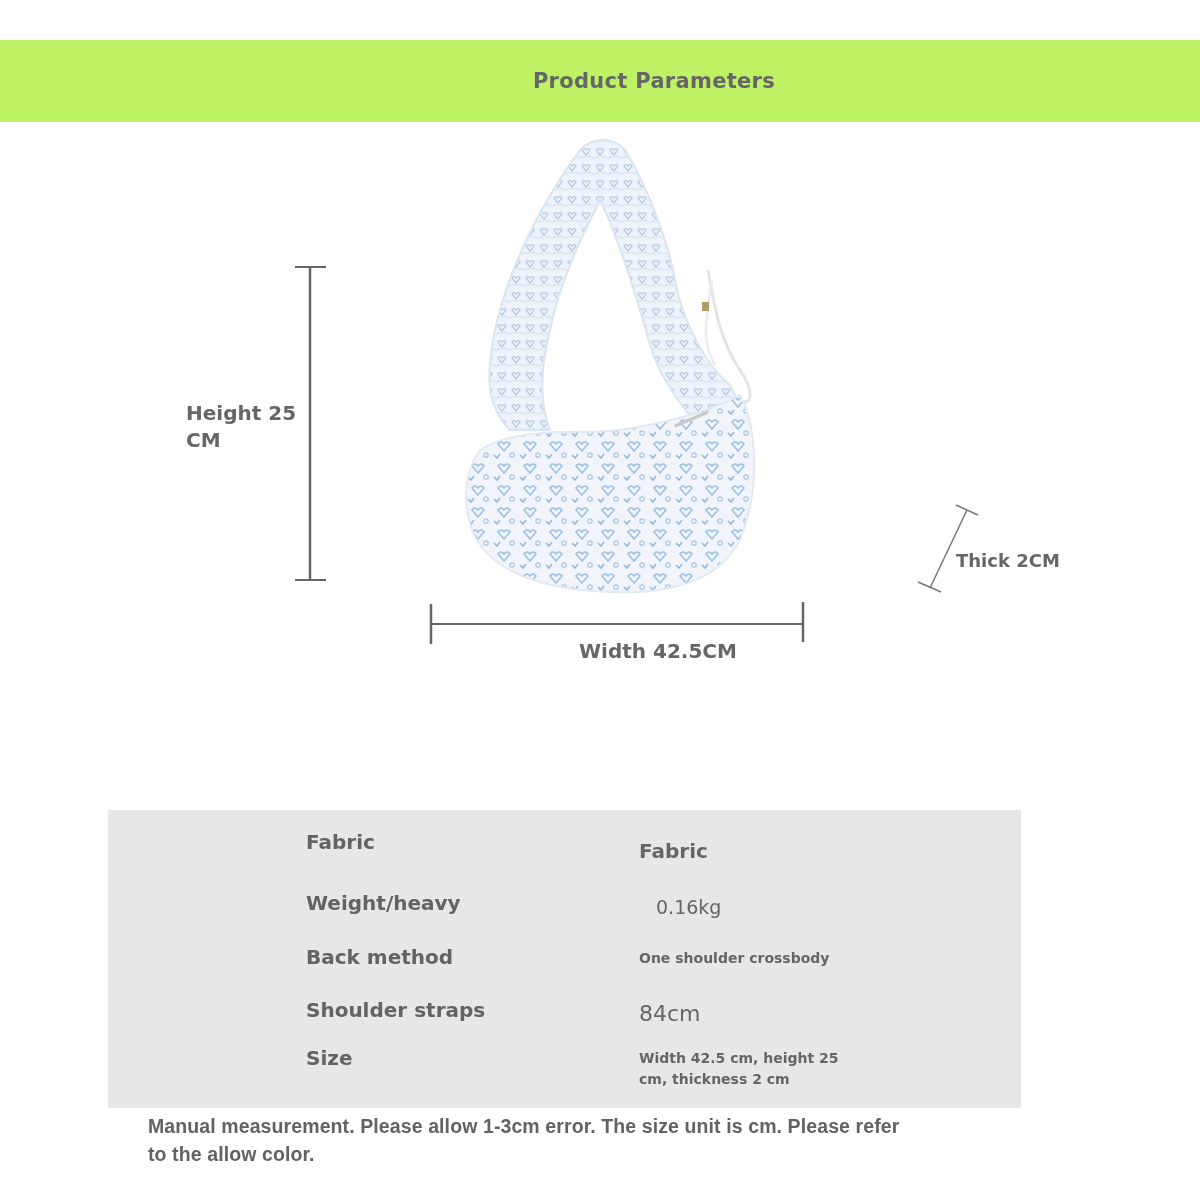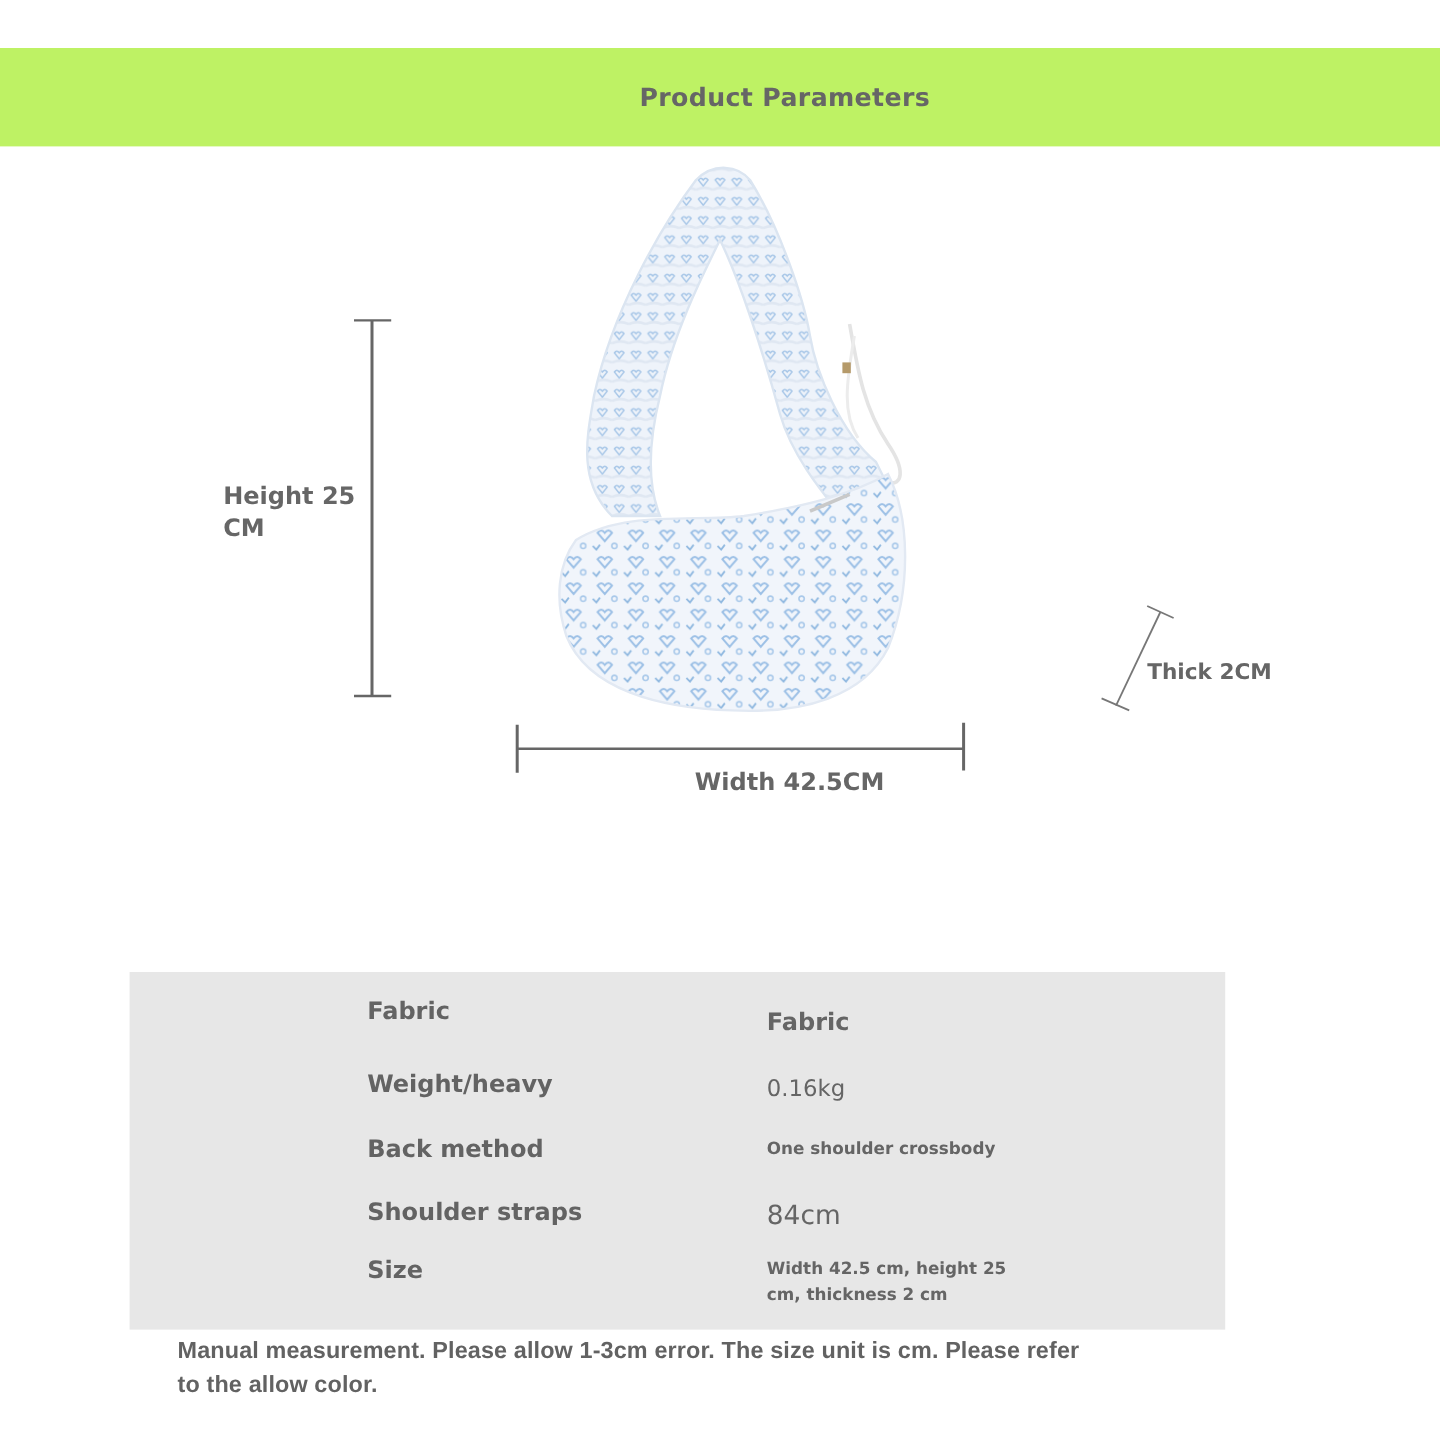--- a/index.html
+++ b/index.html
@@ -86,21 +86,21 @@
 
     <path d="M235 296 L268 282" stroke="#c9c9c9" stroke-width="3"></path>
   </svg>
 </div>
 
 <div class="params">
   <div class="param-key" style="top:20px;">Fabric</div>
   <div class="param-val" style="top:29px;font-size:20px;">Fabric</div>
 
   <div class="param-key" style="top:81px;">Weight/heavy</div>
-  <div class="param-val" style="top:86px;font-size:19px;font-weight:normal;">0.16kg</div>
+  <div class="param-val" style="top:86px;font-size:19px;font-weight:normal;margin-left:17px;">0.16kg</div>
 
   <div class="param-key" style="top:135px;">Back method</div>
   <div class="param-val" style="top:140px;font-size:14px;">One shoulder crossbody</div>
 
   <div class="param-key" style="top:188px;">Shoulder straps</div>
   <div class="param-val" style="top:191px;font-size:22px;font-weight:normal;">84cm</div>
 
   <div class="param-key" style="top:236px;">Size</div>
   <div class="param-val" style="top:238px;font-size:14px;line-height:21px;">
     <div>Width 42.5 cm, height 25</div>

